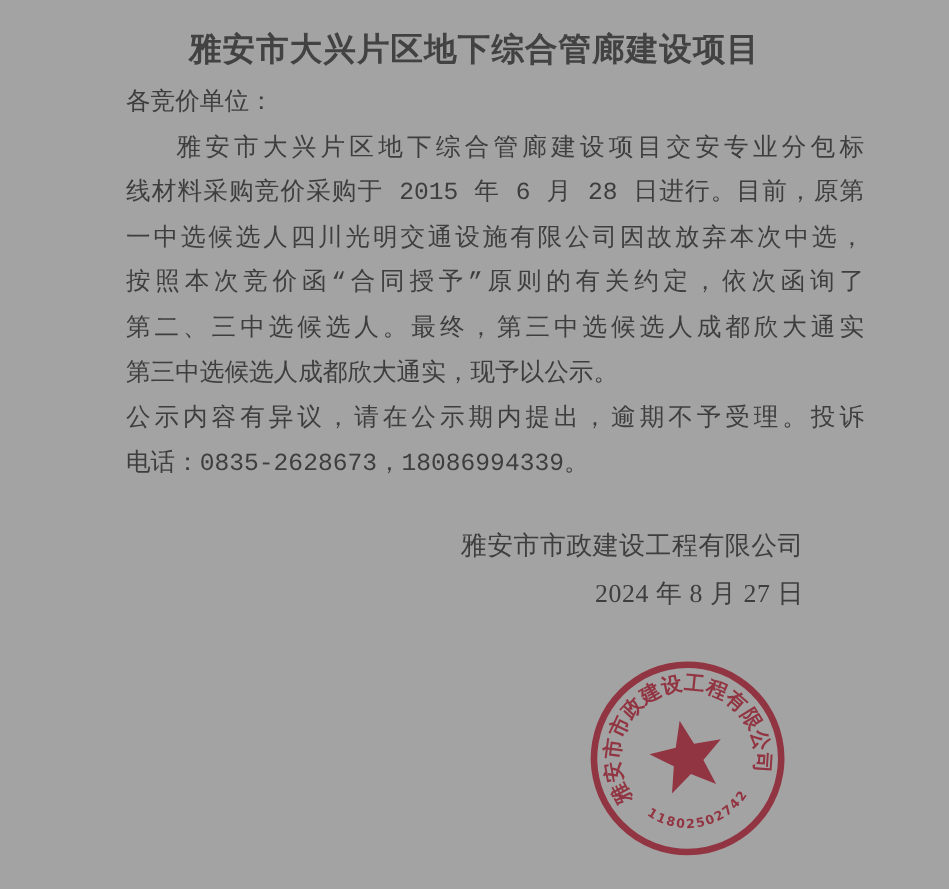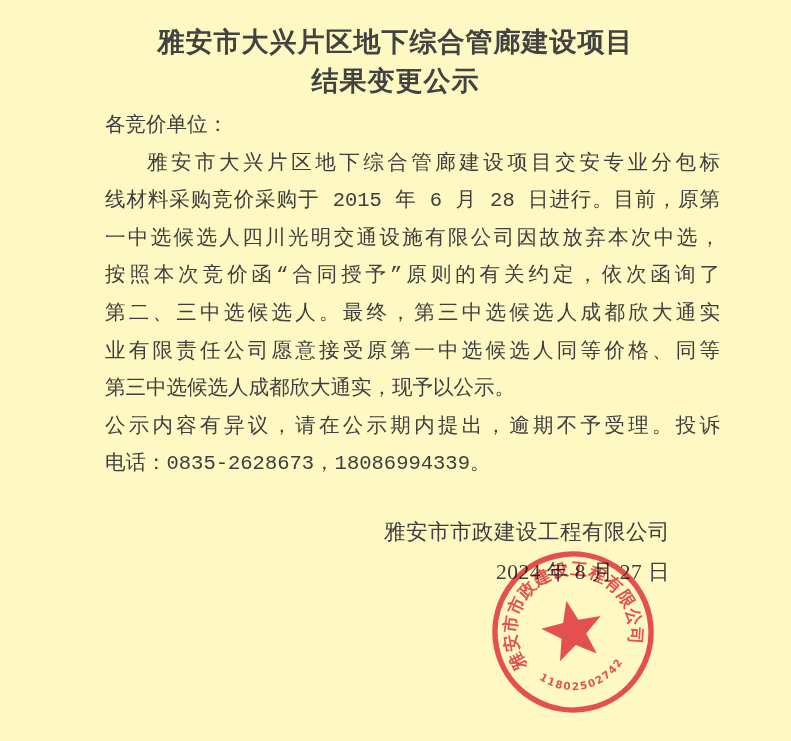--- a/index.html
+++ b/index.html
@@ -5,21 +5,21 @@
   * { margin: 0; padding: 0; box-sizing: border-box; }
   html, body { background: #ffffff; }
   body {
     width: 791px; height: 741px;
     position: relative;
     overflow: hidden;
     font-family: "Liberation Serif", "DejaVu Serif", serif;
   }
   .page {
     position: absolute; inset: 0;
-    background: #fef9c3;
+    background: #a3a3a3;
     color: #3f3f3f;
   }
   
   .title-block {
     margin-top: 22px;
     text-align: center;
     font-family: "DejaVu Sans", "Liberation Sans", sans-serif;
     font-weight: 700;
     font-size: 27px;
     line-height: 39px;
@@ -84,32 +84,30 @@
     letter-spacing: 1.5px;
   }
 </style>
 </head>
 <body>
 
 <div class="page">
 
   <header class="title-block">
     <div>雅安市大兴片区地下综合管廊建设项目</div>
-    <div>结果变更公示</div>
   </header>
 
   <main class="body-block">
 
   <div class="line">各竞价单位：</div>
       <div class="line indent justify">雅安市大兴片区地下综合管廊建设项目交安专业分包标</div>
       <div class="line justify">线材料采购竞价采购于 2015 年 6 月 28 日进行。目前，原第</div>
       <div class="line justify">一中选候选人四川光明交通设施有限公司因故放弃本次中选，</div>
       <div class="line justify">按照本次竞价函“合同授予”原则的有关约定，依次函询了</div>
       <div class="line justify">第二、三中选候选人。最终，第三中选候选人成都欣大通实</div>
-      <div class="line justify">业有限责任公司愿意接受原第一中选候选人同等价格、同等</div>
       <div class="line">第三中选候选人成都欣大通实，现予以公示。</div>
       <div class="line justify">公示内容有异议，请在公示期内提出，逾期不予受理。投诉</div>
       <div class="line">电话：0835-2628673，18086994339。</div>
     </main>
 
   <footer class="signature-block">
     <div class="signature-line">雅安市市政建设工程有限公司</div>
     <div class="signature-line">2024 年 8 月 27 日</div>
   </footer>
 

